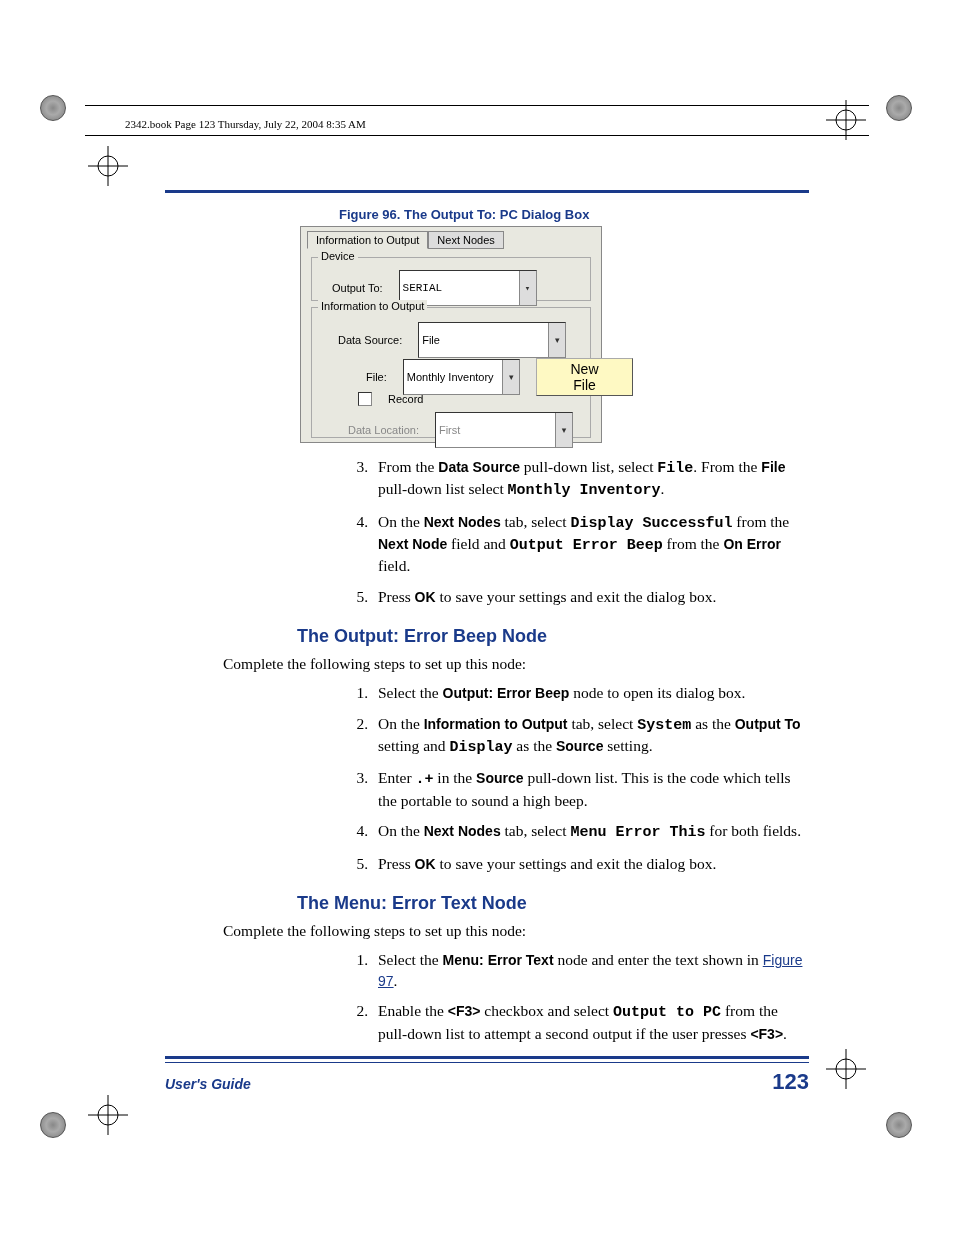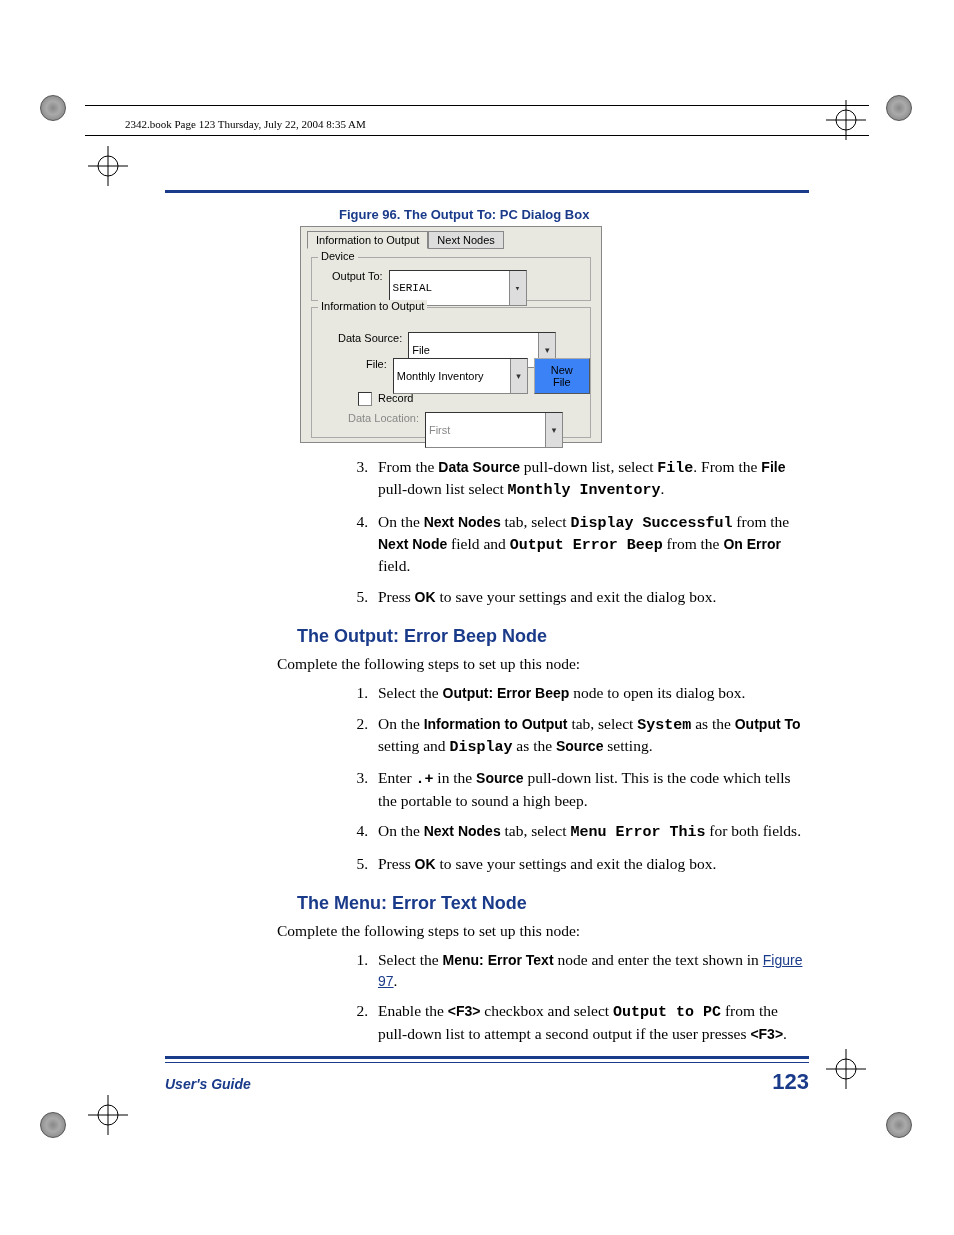--- a/index.html
+++ b/index.html
@@ -105,41 +105,41 @@
     border: 1px solid #aaa;
     background: transparent;
   }
   .groupbox .legend {
     position: absolute;
     top: -8px; left: 6px;
     background: #e8e8e0;
     padding: 0 3px;
     font-size: 11px;
   }
-  .field-row { position: absolute; display: flex; gap: 6px; }
+  .field-row { position: absolute; display: flex; align-items: center; gap: 16px; }
   .win-select {
     background: #fff;
     border: 1px inset #888;
     height: 18px;
     display: flex; align-items: center;
     padding: 8px 3px;
     font-family: 'Courier New', monospace;
     font-size: 11px;
     position: relative;
   }
   .win-select.plain { font-family: Tahoma, Arial, sans-serif; }
   .dd-btn {
     position: absolute; right: 0; top: 0; bottom: 0;
     width: 16px; background: #ddd; border-left: 1px solid #888;
     display:flex;align-items:center;justify-content:center;
   }
   .dd-btn:after{content:"▾";font-size:9px;color:#333;}
   .win-button {
-    background:#3b82f6;border:1px outset #aaa;
-    font-size:11px;padding:2px 6px;
+    background:#fef9c3;border:1px outset #aaa;
+    font-size:14px;padding:2px 24px;
   }
   .win-check {
     width:12px;height:12px;border:1px inset #888;background:#fff;display:inline-block;
   }
 
   ol.body-list {
     margin: 0 0 0 160px;
     padding: 0;
     font-size: 15.5px;
     line-height: 1.35;
@@ -160,21 +160,21 @@
     font-size: 15px;
   }
   h2.section {
     color: #1a3a8a;
     font-family: Verdana, Arial, sans-serif;
     font-weight: bold;
     font-size: 18px;
     margin: 18px 0 8px 132px;
   }
   p.intro {
-    margin: 0 0 10px 112px;
+    margin: 0 0 10px 58px;
     font-size: 15.5px;
   }
   a.xref {
     color: #1a3a8a;
     font-family: Arial, sans-serif;
     font-size: 14px;
     text-decoration: underline;
   }
   .footer {
     position: absolute;
@@ -259,21 +259,21 @@
         <div class="field-row" style="top:12px;left:20px;">
           <span>Output To:</span>
           <div class="win-select" style="width:130px;">
             <span>SERIAL</span>
             <span class="dd-btn"></span>
           </div>
         </div>
       </div>
       <div class="groupbox" style="top:80px;left:10px;right:10px;bottom:4px;">
         <span class="legend">Information to Output</span>
-        <div class="field-row" style="top:24px;left:26px;">
+        <div class="field-row" style="top:14px;left:26px;">
           <span>Data Source:</span>
           <div class="win-select plain" style="width:140px;">
             <span>File</span>
             <span class="dd-btn"></span>
           </div>
         </div>
         <div class="field-row" style="top:50px;left:54px;">
           <span>File:</span>
           <div class="win-select plain" style="width:128px;">
             <span>Monthly Inventory</span>

